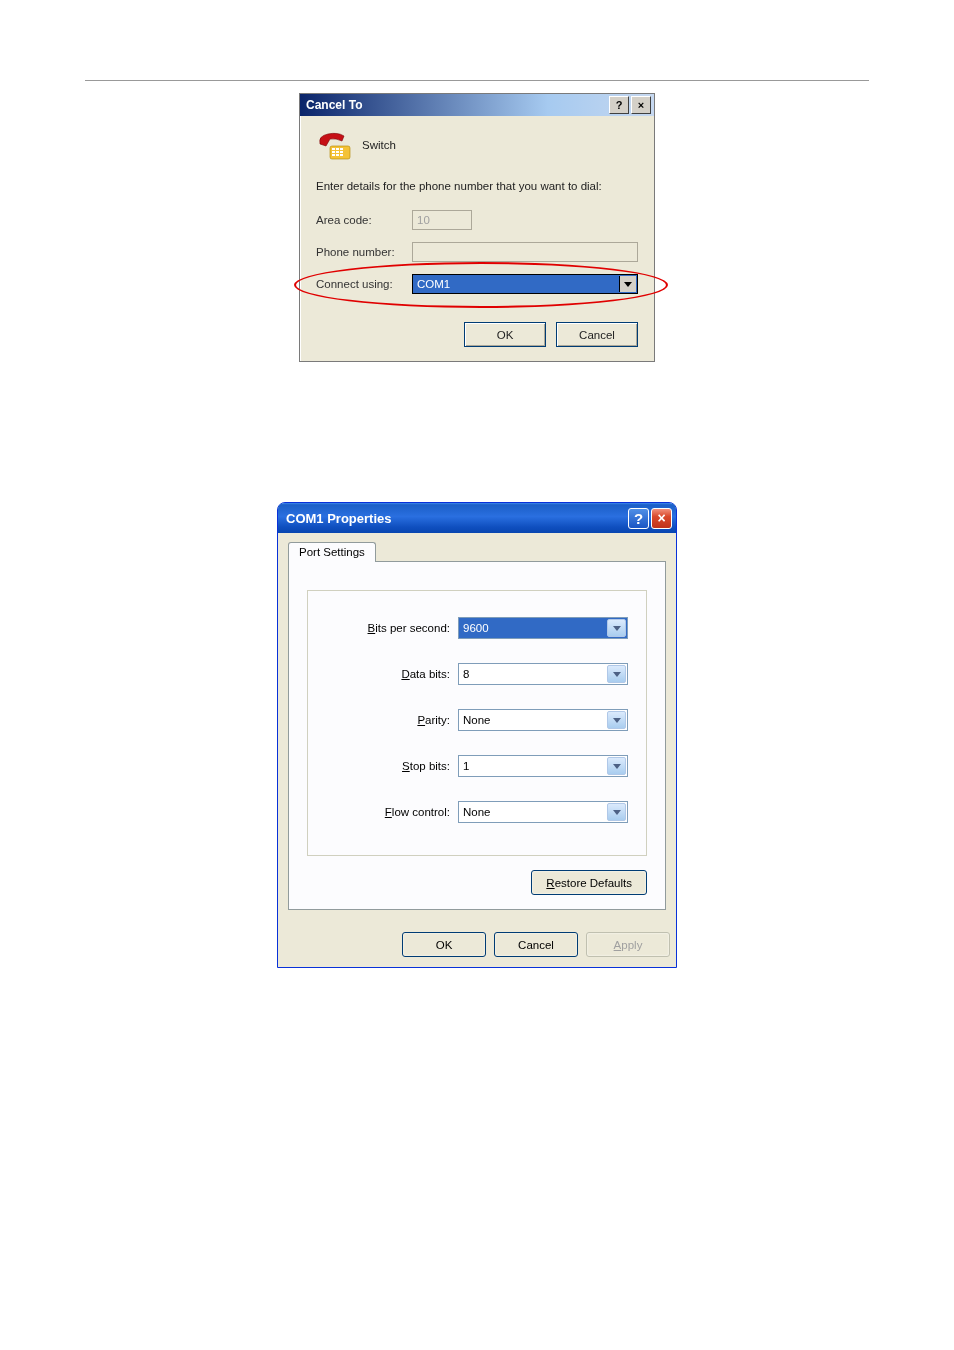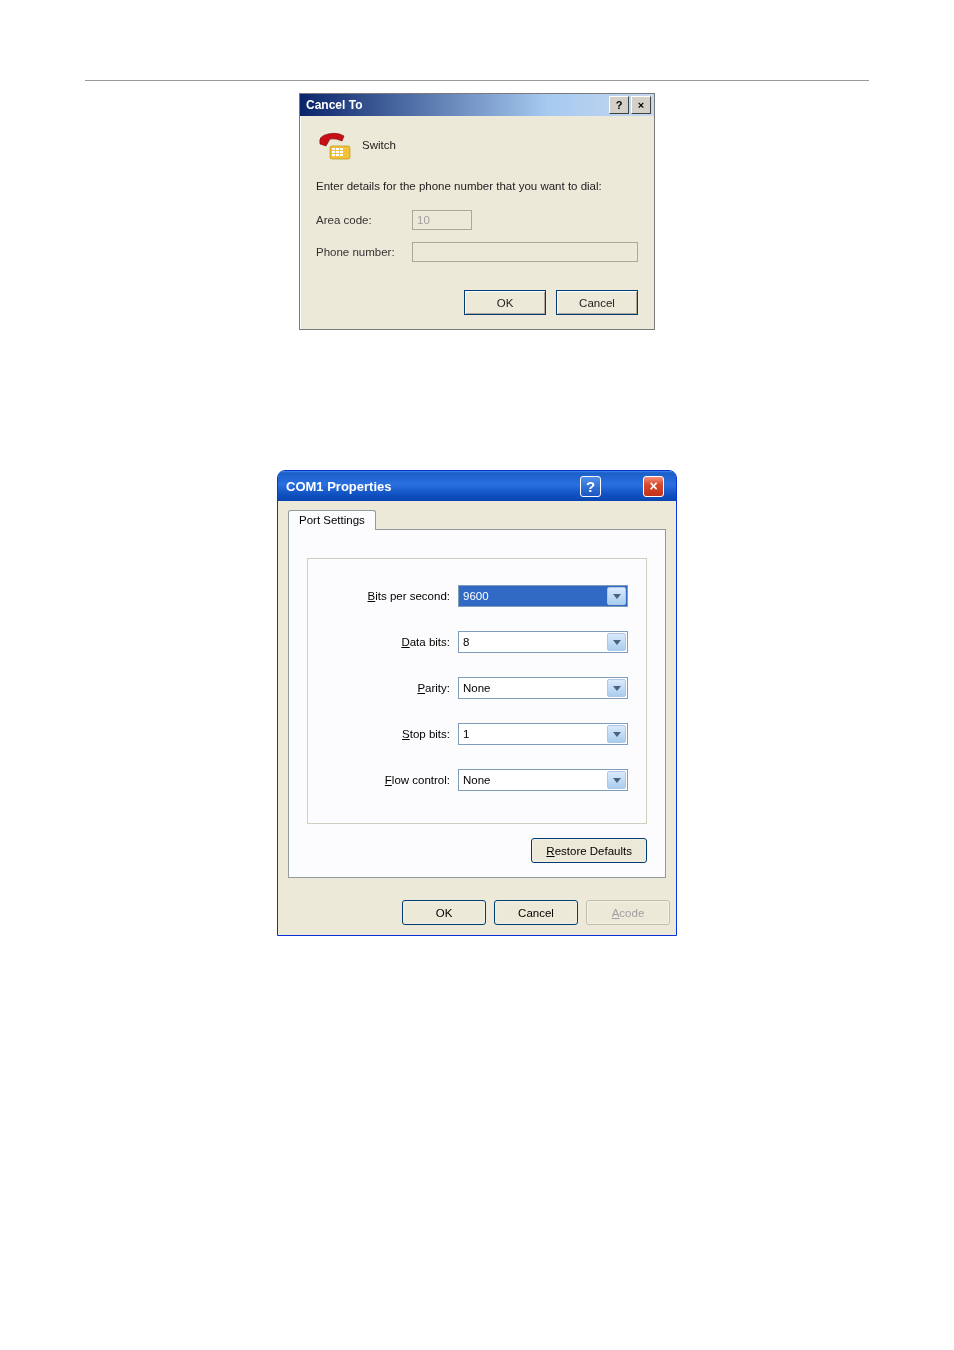--- a/index.html
+++ b/index.html
@@ -164,26 +164,25 @@
     border-radius: 8px 8px 0 0;
     overflow: visible;
     padding-bottom: 0;
   }
   .titlebar2 {
     height: 30px;
     background: linear-gradient(to bottom, #3c89ee 0%, #1b5fc7 6%, #2a6fe0 45%, #0f4fbf 80%, #0846b0 100%);
     border-radius: 6px 6px 0 0;
     display: flex;
     align-items: center;
-    padding: 0 12px 0 8px;
+    padding: 0 4px 0 8px;
     color: #fff;
     font-weight: bold;
     font-size: 13px;
     font-family: "Trebuchet MS", Tahoma, sans-serif;
-    gap: 40px;
   }
   .titlebar2 .spacer { flex:1; }
   .xpbtn {
     width: 21px;
     height: 21px;
     border-radius: 3px;
     margin-left: 2px;
     display:flex;align-items:center;justify-content:center;
     font-weight:bold;
     font-family: Arial, sans-serif;
@@ -347,20 +346,28 @@
           </div>
         </div>
 
         <div class="form-row">
           <label>Phone number:</label>
           <div class="txt disabled" style="flex:1;display:flex;align-items:center;">
             <span></span>
           </div>
         </div>
 
+        <div class="form-row" style="position:relative;">
+          <label>Connect using:</label>
+          <div class="dd selected" style="flex:1">
+            <span>COM1</span>
+            <div class="arrow"></div>
+          </div>
+          <div class="ellipse" style="left:-22px;top:-12px;width:370px;height:42px;"></div>
+        </div>
 
         <div class="btnrow1">
           <div class="btn-classic">OK</div>
           <div class="btn-classic">Cancel</div>
         </div>
       </div>
     </div>
   </div>
 
   <div style="height:90px"></div>
@@ -427,19 +434,19 @@
                 <span>estore Defaults</span>
               </div>
           </div>
         </div>
       </div>
       <div class="btnrow2">
         <div class="btn-xp">OK</div>
         <div class="btn-xp">Cancel</div>
         <div class="btn-xp disabled">
             <span class="u">A</span>
-            <span>code</span>
+            <span>pply</span>
           </div>
       </div>
     </div>
   </div>
 
 </div>
 
 </body></html>

